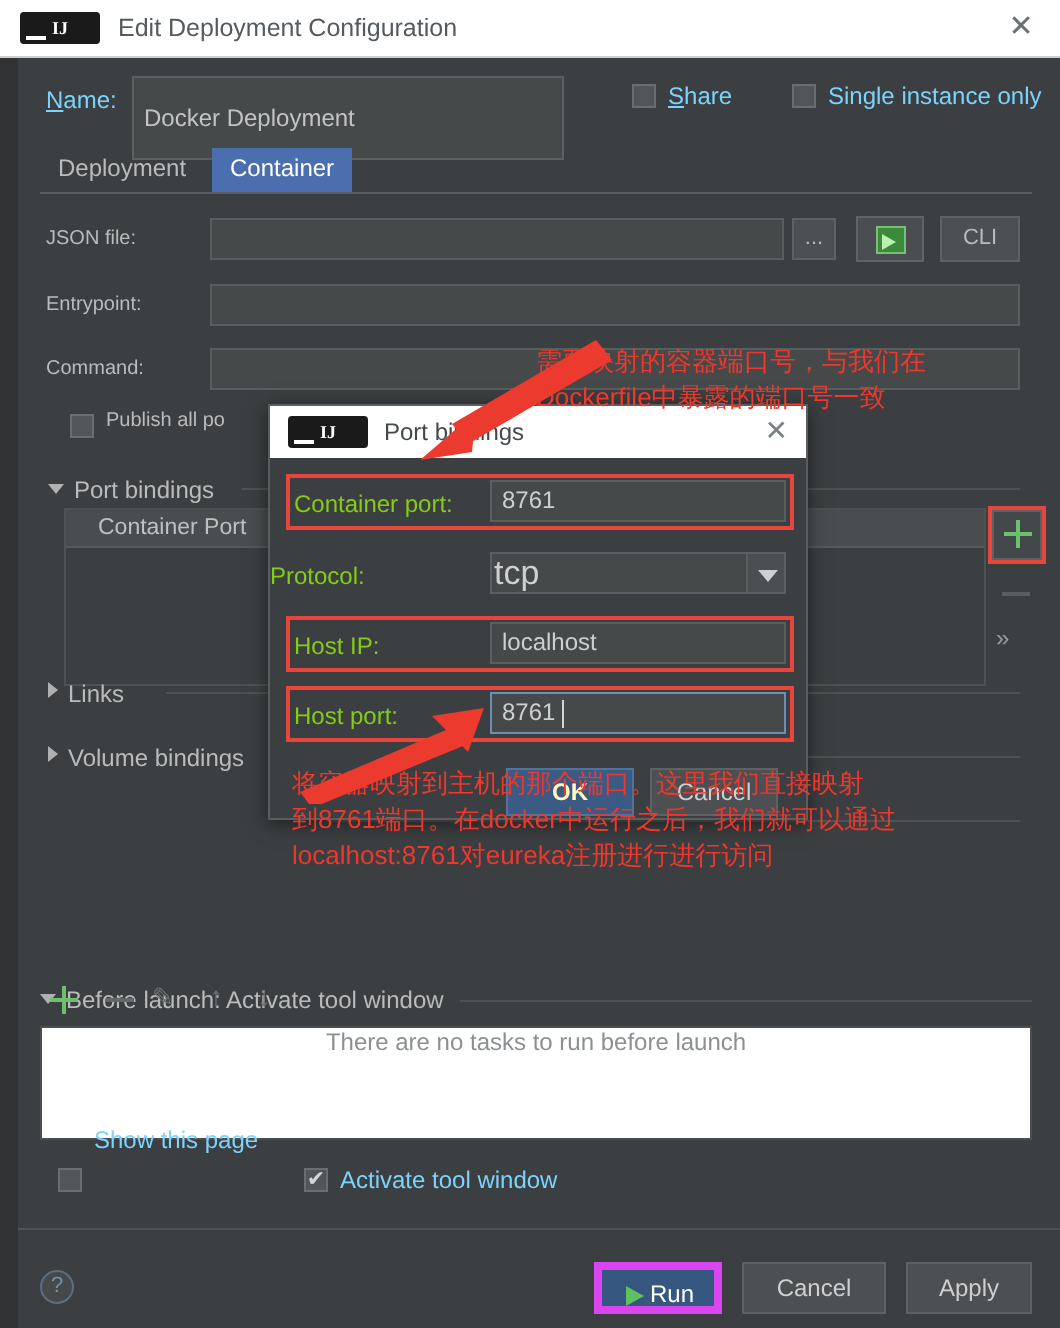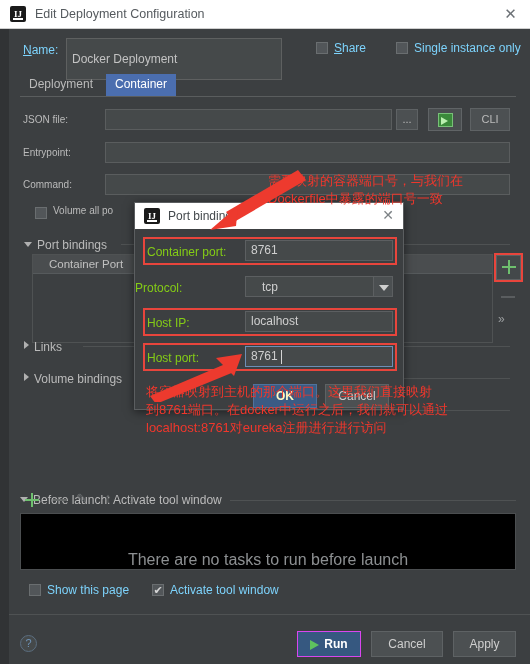--- a/index.html
+++ b/index.html
@@ -19,21 +19,21 @@
   }
 
   
   .titlebar {
     position: absolute; left: 0; top: 0; width: 530px; height: 29px;
     background: #ffffff;
     display: flex; align-items: center;
     border-bottom: 1px solid #cfcfcf;
   }
   .ij-logo {
-    width: 16px; height: 16px; margin-left: 10px;
+    width: 40px; height: 16px; margin-left: 10px;
     background: #1a1a1a; border-radius: 2px;
     color: #fff; font-size: 9px; font-weight: bold;
     display: flex; align-items: center; justify-content: center;
     font-family: "Liberation Serif", serif;
     position: relative;
   }
   .ij-logo::after{
     content:""; position:absolute; left:3px; bottom:2px; width:10px; height:2px; background:#fff;
   }
   .titlebar-text {
@@ -139,31 +139,31 @@
   
   .bl-line { position:absolute; height:1px; background:#4f5253; }
   .bl-toolbar { position:absolute; }
   .ic { position:absolute; width:16px; height:16px; }
   .ic-plus::before{content:"";position:absolute;left:7px;top:1px;width:2px;height:14px;background:#6ec06e;}
   .ic-plus::after{content:"";position:absolute;left:1px;top:7px;width:14px;height:2px;background:#6ec06e;}
   .ic-minus::before{content:"";position:absolute;left:1px;top:7px;width:14px;height:2px;background:#656868;}
   .ic-pencil{ color:#6f7274; font-size:13px; transform:rotate(0deg); }
   .ic-up, .ic-down { color:#6f7274; font-size:14px; line-height:15px; text-align:center; }
   .tasksbox {
-    position:absolute; border:1px solid #4b4e50; background:#000000;
-    display:flex; align-items:flex-end; justify-content:center;
-    color:#8d9092; font-size:16px;
+    position:absolute; border:1px solid #4b4e50; background:#ffffff;
+    display:flex; align-items:flex-start; justify-content:center;
+    color:#8d9092; font-size:12px;
   }
 
   
   .btn {
     position:absolute; height:26px; background:#4c5052; border:1px solid #5e6264;
     color:#cfcfcf; font-size:12px; line-height:24px; text-align:center; cursor:pointer;
   }
-  .btn-run { background:#365880; border:1px solid #d946ef; color:#ffffff; font-weight:bold; }
+  .btn-run { background:#365880; border:4px solid #d946ef; color:#ffffff; font-weight:normal; }
   .run-tri {
     position:absolute; left:12px; top:8px; width:0;height:0;
     border-left:9px solid #5ec25e; border-top:5px solid transparent; border-bottom:5px solid transparent;
   }
   .help {
     position:absolute; width:17px; height:17px; border-radius:50%;
     border:1px solid #5b6e80; color:#6f94b8; font-size:11px; text-align:center; line-height:15px;
     background:#45494a;
   }
   .footline { position:absolute; height:1px; background:#4f5253; }
@@ -181,21 +181,21 @@
   .modal-title-text { margin-left:8px; color:#44494d; font-size:12px; }
   .modal-close { position:absolute; right:9px; top:4px; color:#7c8185; font-size:14px; cursor:pointer; }
   .mrow-label { position:absolute; font-size:12px; color:#84cc16; }
   .minput {
     position:absolute; height:21px; background:#45494a; border:1px solid #5c5f61;
     color:#cfcfcf; font-size:12px; padding:2px 5px; font-family:"Liberation Sans", sans-serif;
   }
   .minput.focused { border:1px solid #6c8fb7; background:#45494a; }
   .mselect {
     position:absolute; height:21px; background:#45494a; border:1px solid #5c5f61;
-    color:#cfcfcf; font-size:12px; padding:2px 16px; line-height:16px;
+    color:#cfcfcf; font-size:17px; padding:2px 1px; line-height:16px;
   }
   .mselect .arrow {
     position:absolute; right:0; top:0; width:19px; height:19px; background:#4b4f51;
     border-left:1px solid #5c5f61;
   }
   .mselect .arrow::after{
     content:""; position:absolute; left:5px; top:8px;
     border-left:5px solid transparent; border-right:5px solid transparent; border-top:6px solid #cfcfcf;
   }
   .caret { position:absolute; width:1px; height:14px; background:#d5d5d5; }
@@ -250,21 +250,21 @@
     </div>
     <div class="btn-sm" style="left:450px; top:11px; width:40px; height:23px; line-height:21px;">CLI</div>
 
     <span class="row-label" style="left:3px; top:50px;">Entrypoint:</span>
     <div class="field" style="left:85px; top:45px; width:405px;"></div>
 
     <span class="row-label" style="left:3px; top:82px;">Command:</span>
     <div class="field" style="left:85px; top:77px; width:405px;"></div>
 
     <span class="cb" style="position:absolute; left:15px; top:110px;"></span>
-    <span class="row-label" style="left:33px; top:108px;">Volume all po</span>
+    <span class="row-label" style="left:33px; top:108px;">Publish all po</span>
 
     <span class="section" style="left:4px; top:141px;">
       <span class="tri down"></span><span>Port bindings</span>
     </span>
     <div class="sep-line" style="left:101px; top:147px; width:389px;"></div>
 
     <div class="tbl" style="left:12px; top:157px; width:461px; height:89px;">
       <div class="tbl-head" style="left:0; top:0; width:459px;">
         <span class="tbl-col" style="left:8px;">Container Port</span>
         <span class="tbl-col" style="left:278px;">Host port</span>
@@ -301,21 +301,21 @@
     <span class="ic ic-pencil" style="left:76px; top:491px; position:absolute;">✎</span>
     <span class="ic ic-up" style="left:100px; top:491px; position:absolute;">↑</span>
     <span class="ic ic-down" style="left:124px; top:491px; position:absolute;">↓</span>
   </div>
 
   <div class="tasksbox" style="left:20px; top:513px; width:496px; height:57px;">
     <span>There are no tasks to run before launch</span>
   </div>
 
   <span class="cb" style="position:absolute; left:29px; top:584px;"></span>
-  <span class="lbl" style="position:absolute; left:47px; top:583px;text-align:center;">Show this page</span>
+  <span class="lbl" style="position:absolute; left:47px; top:563px;text-align:center;">Show this page</span>
   <span class="cb checked" style="position:absolute; left:152px; top:584px;"></span>
   <span class="lbl" style="position:absolute; left:170px; top:583px;">Activate tool window</span>
 
   <div class="footline" style="left:9px; top:614px; width:521px;"></div>
   <div class="help" style="left:20px; top:635px;">?</div>
   <div class="btn btn-run" style="left:297px; top:631px; width:64px;">
     <span class="run-tri"></span>
     <span style="margin-left:14px;">Run</span>
   </div>
   <div class="btn" style="left:371px; top:631px; width:72px;">Cancel</div>

